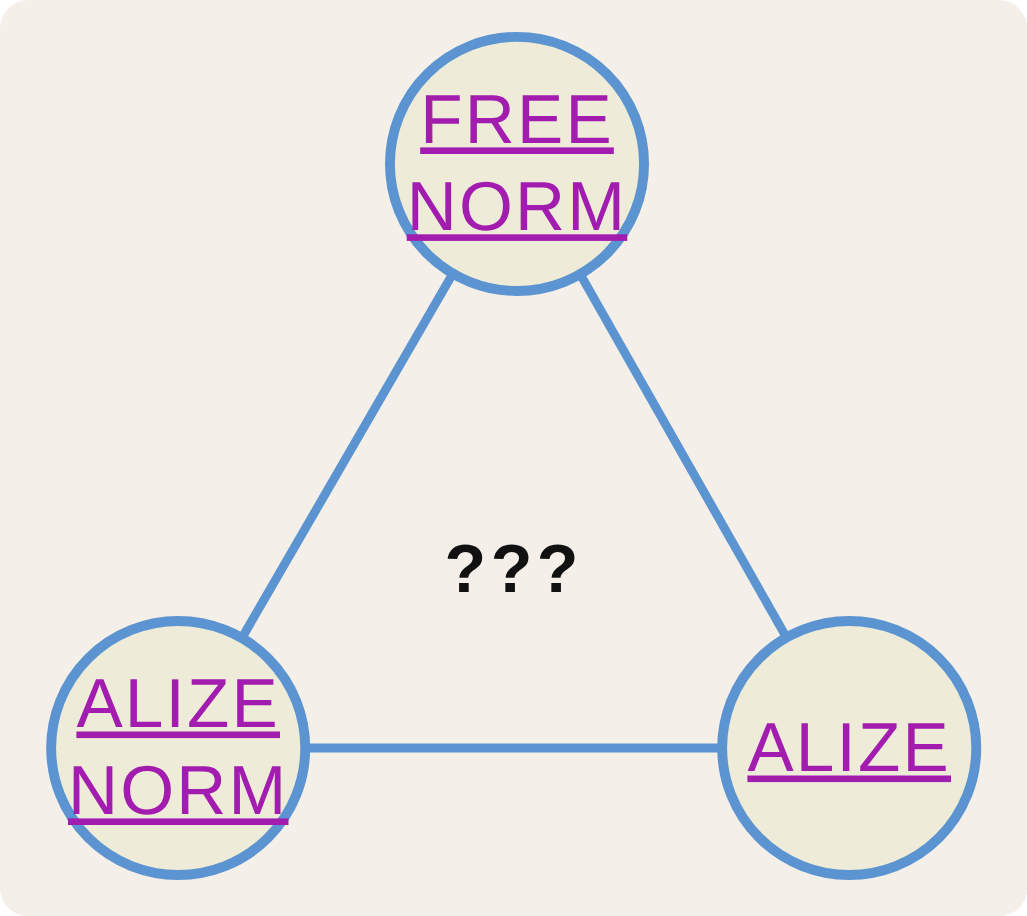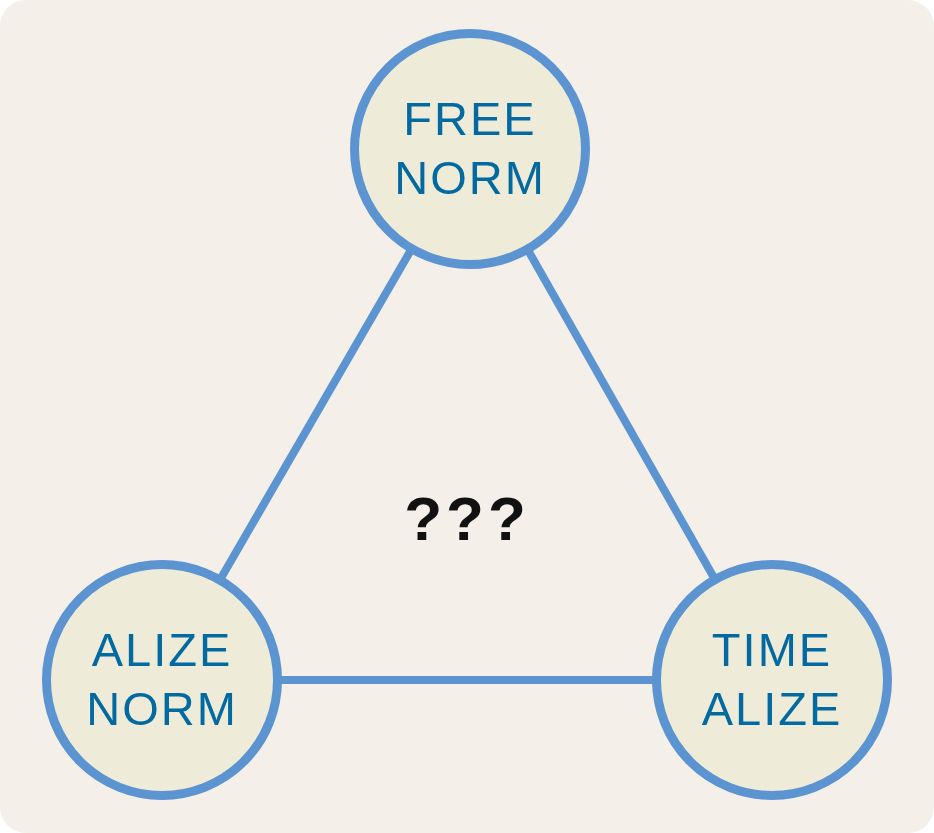--- a/index.html
+++ b/index.html
@@ -33,25 +33,26 @@
     background: #eeecd9;
     z-index: 2;
     display: flex;
     flex-direction: column;
     align-items: center;
     justify-content: center;
     text-align: center;
   }
   .node .line {
     display: block;
-    color: #0369a1;
-    font-size: 47px;
+    color: #a21caf;
+    font-size: 63px;
     line-height: 1.25;
     letter-spacing: 2px;
     font-weight: 500;
+    text-decoration: underline;
   }
   .node-top    { left: 350px; top: 29px;  }
   .node-left   { left: 42px;  top: 560px; }
   .node-right  { left: 652px; top: 560px; }
   .center-label {
     position: absolute;
     left: 467px;
     top: 518px;
     transform: translate(-50%, -50%);
     color: #111111;
@@ -76,19 +77,18 @@
     <span class="line">FREE</span>
     <span class="line">NORM</span>
   </div>
 
   <div class="node node-left">
     <span class="line">ALIZE</span>
     <span class="line">NORM</span>
   </div>
 
   <div class="node node-right">
-    <span class="line">TIME</span>
     <span class="line">ALIZE</span>
   </div>
 
   <div class="center-label">???</div>
 
 </div>
 
 </body></html>

